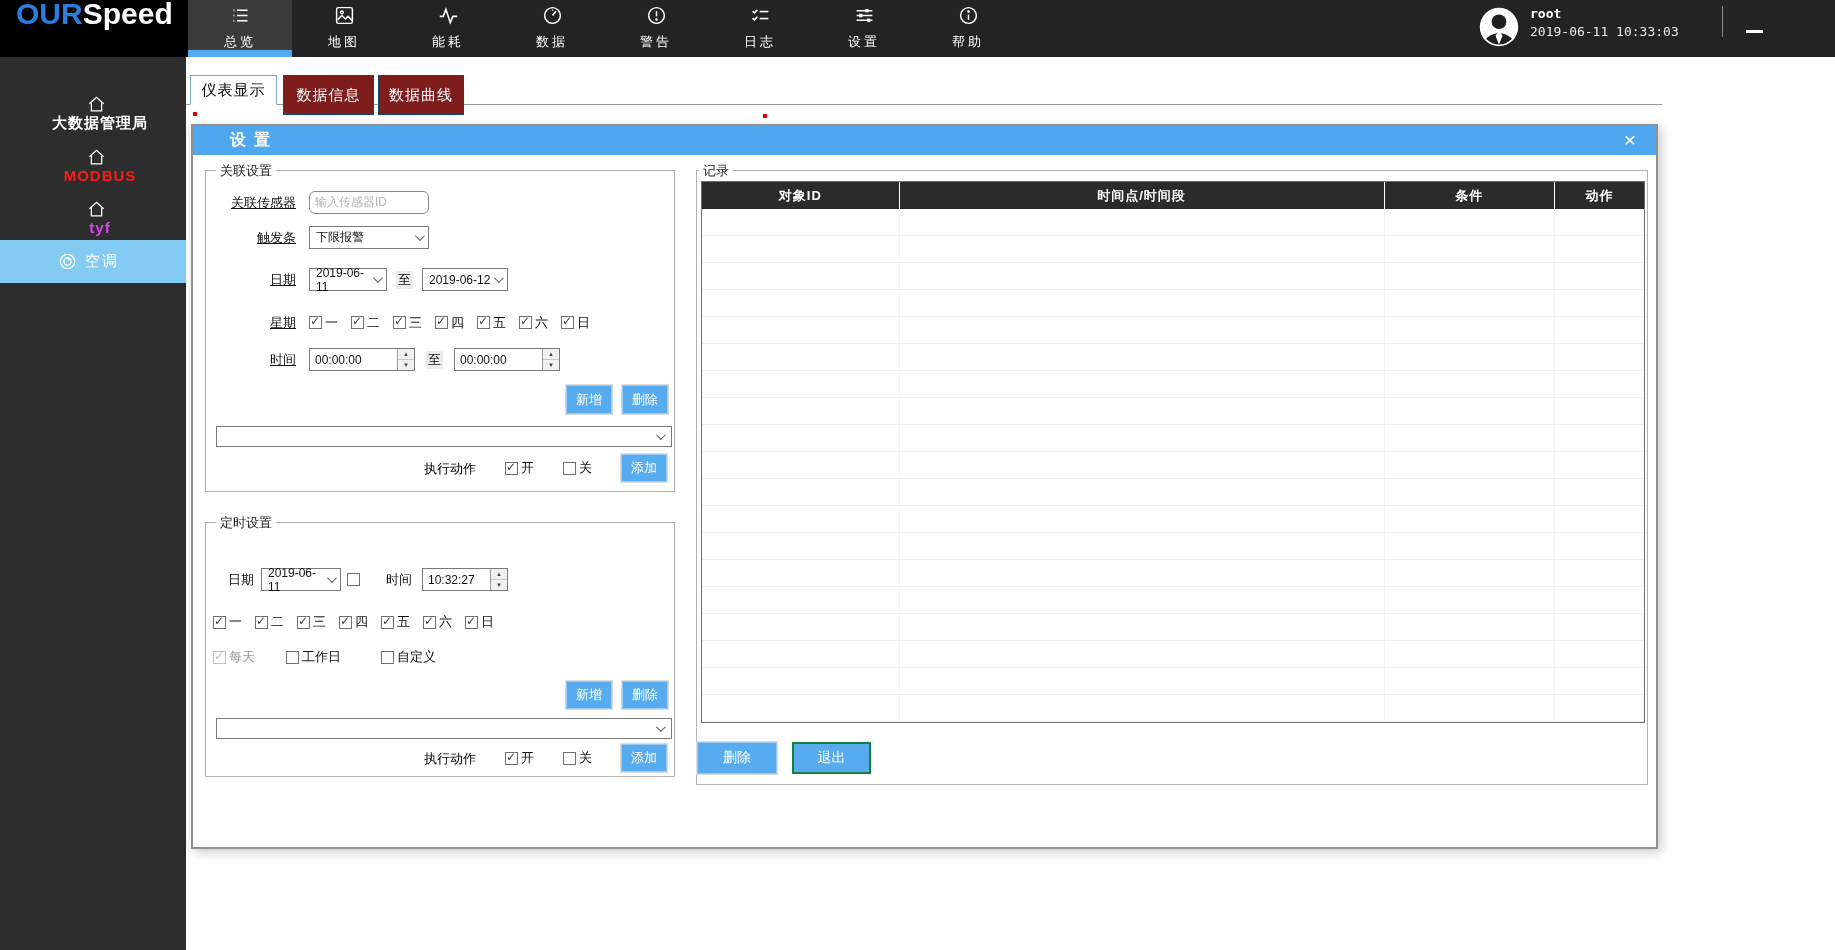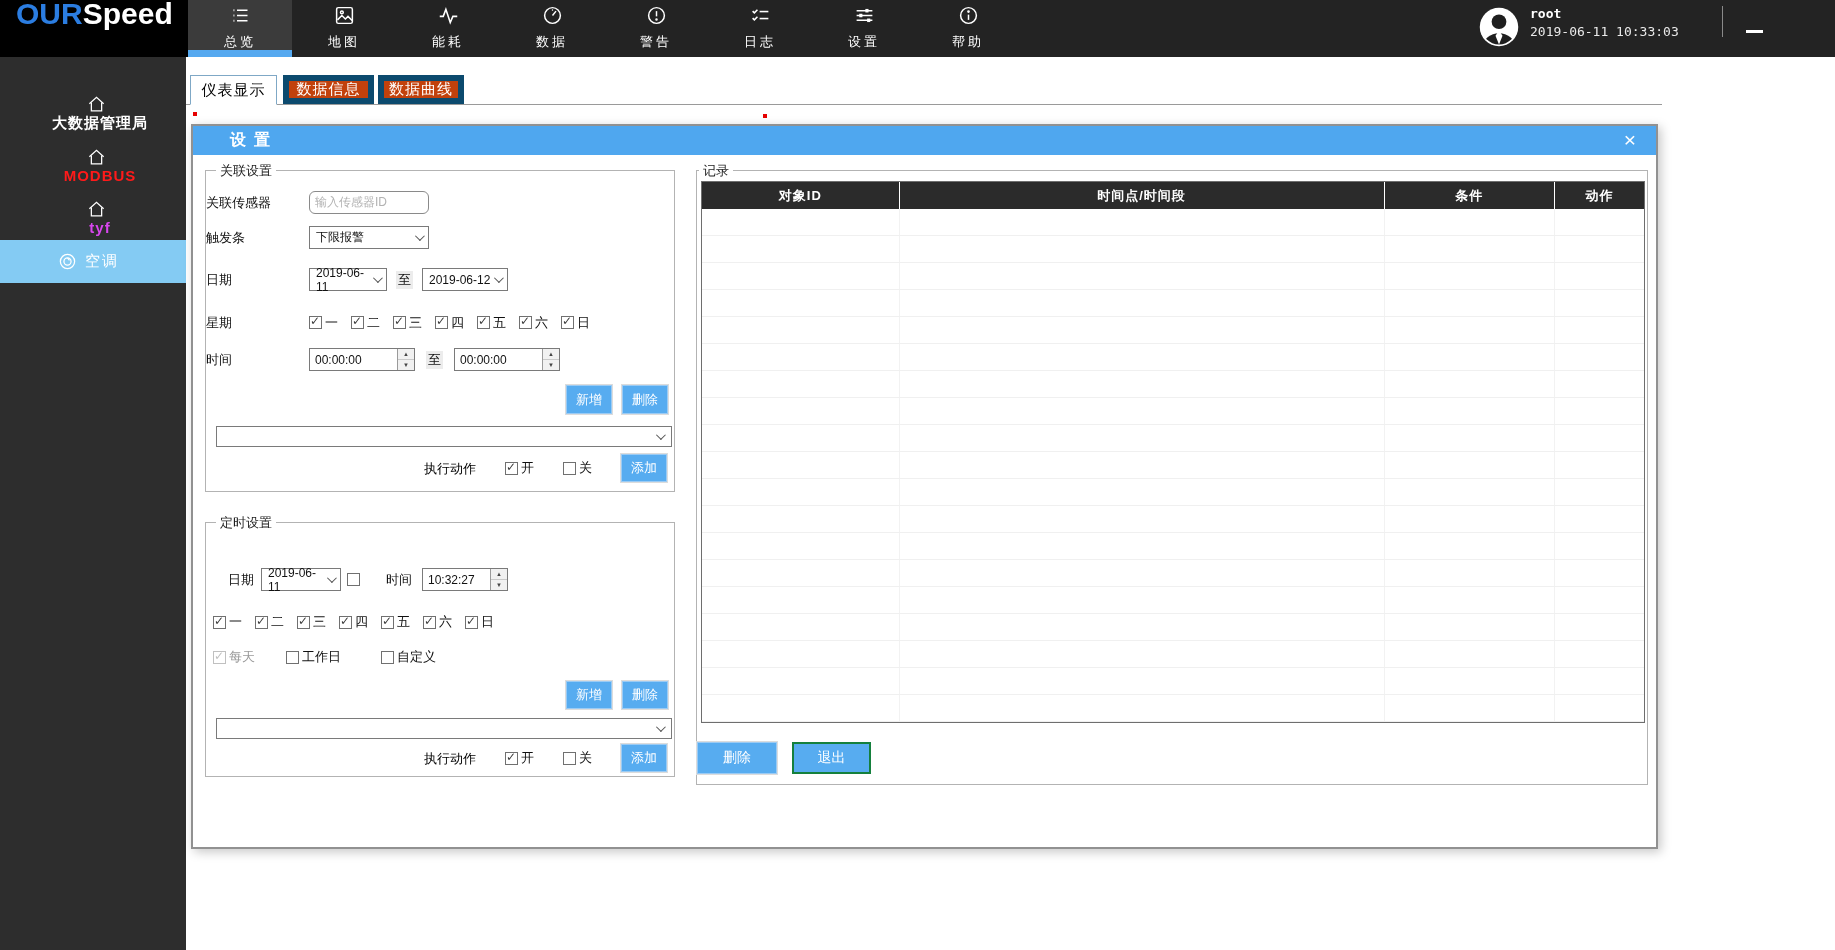--- a/index.html
+++ b/index.html
@@ -32,33 +32,33 @@
   .side-item svg { width:19px; height:19px; flex:none; }
   .side-label { font-size:15px; font-weight:bold; margin-left:8px; letter-spacing:1px; }
   #side-active { position:absolute; left:0; top:183px; width:186px; height:43px; background:#84cbf3; display:flex; align-items:center; padding-left:58px; cursor:pointer; }
   #side-active svg { width:19px; height:19px; }
   #side-active .side-label { color:#fff; font-weight:normal; letter-spacing:2px; }
 
   
   #tabline { position:absolute; left:186px; top:104px; width:1476px; height:1px; background:#9a9a9a; }
   .tab { position:absolute; top:75px; height:30px; display:flex; align-items:center; justify-content:center; font-size:15px; letter-spacing:1px; cursor:pointer; z-index:2; }
   .tab.active { background:#fff; color:#000; border:1px solid #7fa8c6; border-bottom:1px solid #fff; }
-  .tab.idle { background:#c2410c; color:#fff; border:6px solid #0c4a6e; height:29px; }
+  .tab.idle { background:#7f1d1d; color:#fff; border:1px solid #0c4a6e; height:40px; }
   .red-dot { position:absolute; width:4px; height:4px; background:#e60000; z-index:3; }
 
   
   #dialog { position:absolute; left:191px; top:124px; width:1467px; height:725px; background:#fff; border:2px solid #919191; box-shadow:3px 3px 10px rgba(0,0,0,.22); z-index:5; }
   #dlg-title { position:absolute; left:0; top:0; width:100%; height:29px; background:#4fa7ef; color:#fff; display:flex; align-items:center; padding-left:37px; font-size:16px; font-weight:bold; letter-spacing:8px; }
   #dlg-close { position:absolute; right:12px; top:0px; width:28px; height:29px; color:#fff; font-size:21px; line-height:27px; text-align:center; cursor:pointer; font-weight:normal; letter-spacing:0; }
 
   .gb { position:absolute; border:1px solid #b3b3b3; background:#fff; }
   .gb-legend { position:absolute; top:-9px; left:10px; background:#fff; padding:0 4px; font-size:13px; color:#1c1c1c; }
 
   .frow { position:absolute; left:0; display:flex; align-items:center; height:23px; font-size:13px; color:#111; }
-  .flab { width:90px; text-align:left; margin-right:13px; font-size:13px; color:#111; }
+  .flab { width:90px; text-align:right; margin-right:13px; font-size:13px; color:#111;text-decoration:underline; }
   .to-chip { background:#ececec; padding:0 2px; font-size:13px; }
 
   .tbox { background:#fff; border:1px solid #8a8a8a; height:23px; display:flex; align-items:center; padding:0 5px; font-size:12px; color:#111; position:relative; }
   .tbox .ph { color:#b2b2b2; }
   .selectb { background:#fff; border:1px solid #7a7a7a; height:23px; display:flex; align-items:center; padding:0 6px; font-size:12px; color:#111; cursor:pointer; }
   .chev { width:7px; height:7px; border:solid #555; border-width:0 1.4px 1.4px 0; transform:rotate(45deg) translateY(-2px); margin-left:auto; flex:none; }
   .spin { background:#fff; border:1px solid #7a7a7a; height:23px; display:flex; align-items:center; padding-left:5px; font-size:12px; color:#111; }
   .spin-btns { margin-left:auto; width:17px; height:21px; border-left:1px solid #9a9a9a; display:flex; flex-direction:column; }
   .sb { flex:1; background:#f1f1f1; font-size:6px; color:#444; display:flex; align-items:center; justify-content:center; cursor:pointer; }
   .sb.up { border-bottom:1px solid #c9c9c9; }

